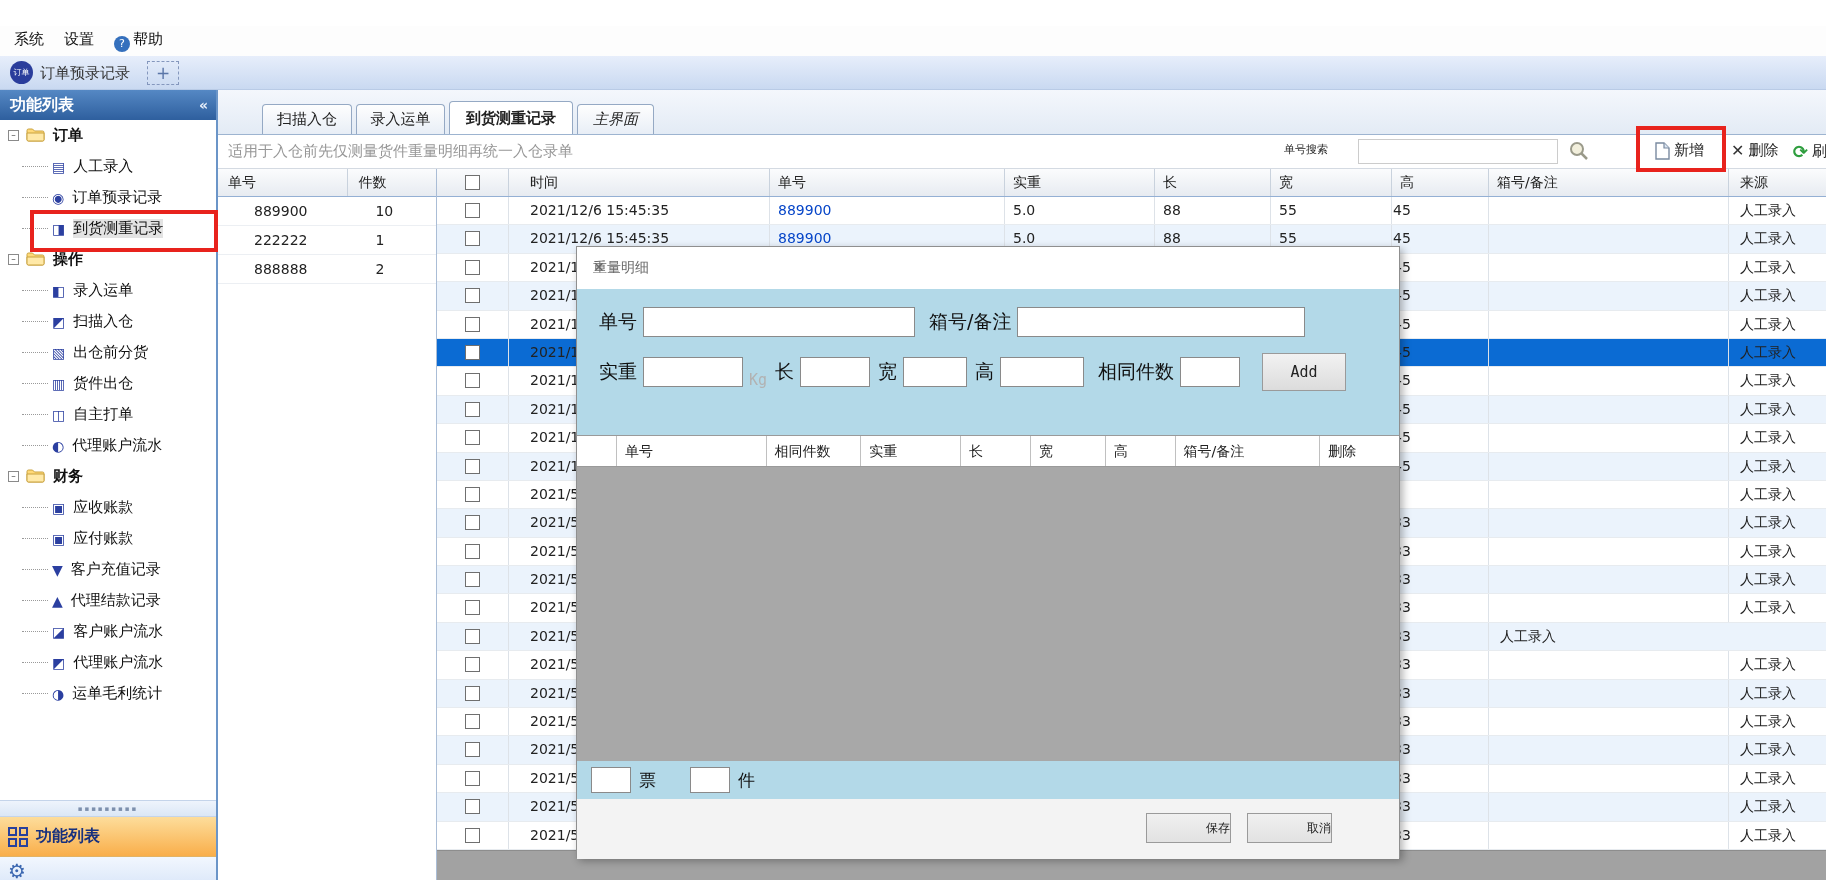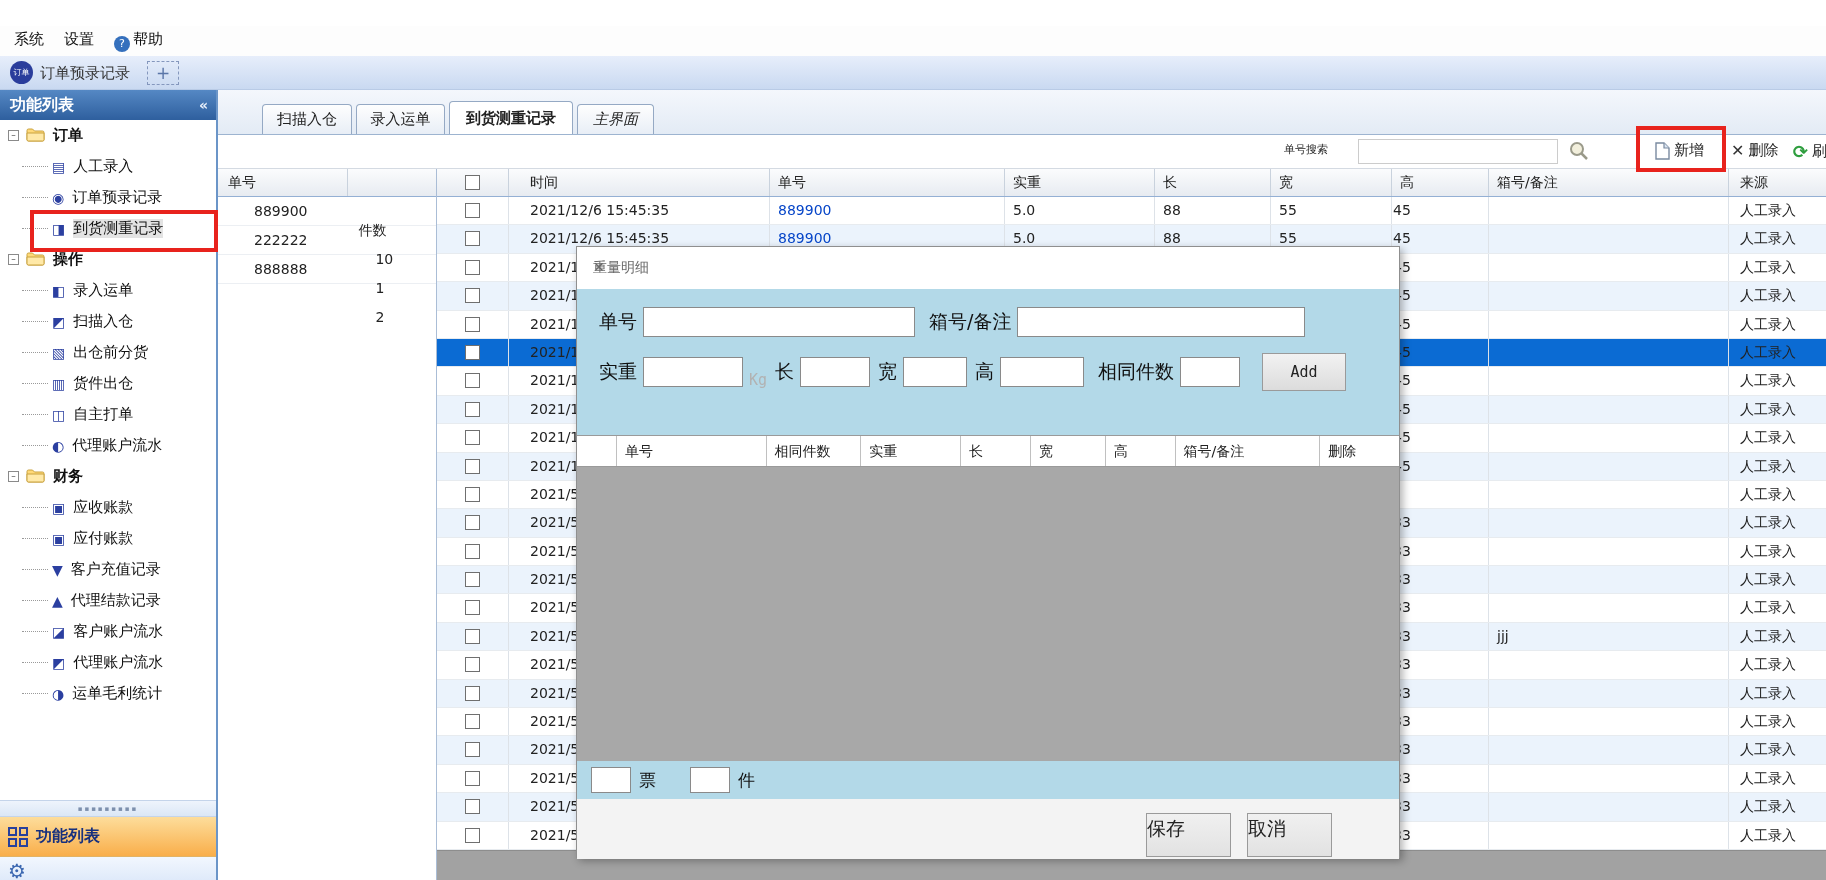--- a/index.html
+++ b/index.html
@@ -75,21 +75,21 @@
   .btn-del{left:1513px;}
   .btn-ref{left:1575px;}
   .xico{color:#333;font-size:16px;font-weight:bold;}
   .refico{color:#2e9e3e;font-size:18px;font-weight:bold;}
 
   
   .summary{position:absolute;left:0;top:79px;width:219px;height:711px;background:#fff;border-right:1px solid #aabdd6;}
   .shead{display:flex;height:28px;background:linear-gradient(#fbfcfd,#e7ebf1);border-bottom:1px solid #94b0d4;}
   .shead div{font-size:14px;padding:5px 0 0 10px;border-right:1px solid #c9d2dd;}
   .sc-no{width:131px;}
-  .sc-cnt{width:88px;border-right:none!important;margin-top:48px;}
+  .sc-cnt{width:88px;border-right:none!important;}
   .srow{display:flex;height:29px;border-bottom:1px solid #eceff3;}
   .srow div{font-size:14px;padding-top:6px;}
   .srow .sc-no{padding-left:36px;}
   .srow .sc-cnt{padding-left:27px;}
 
   
   .grid{position:absolute;left:219px;top:79px;width:1389px;height:711px;background:#fff;}
   .ghead{display:flex;height:28px;background:linear-gradient(#fbfcfd,#e7ebf1);border-bottom:1px solid #94b0d4;}
   .ghead div{font-size:14px;padding-top:5px;border-right:1px solid #c9d2dd;}
   .grow{display:flex;height:28.4px;border-bottom:1px solid #e7ebef;}
@@ -128,22 +128,22 @@
   .m-lhead{position:absolute;left:0;top:188px;width:100%;height:32px;background:#fff;border-top:1px solid #9a9a9a;
            border-bottom:1px solid #9a9a9a;display:flex;}
   .m-lhead div{font-size:14px;padding:7px 0 0 8px;border-right:1px solid #c0c0c0;overflow:hidden;white-space:nowrap;}
   .m0{width:40px;} .m1{width:150px;} .m2{width:95px;} .m3{width:100px;} .m4{width:70px;}
   .m5{width:75px;} .m6{width:70px;} .m7{width:145px;} .m8{width:79px;border-right:none!important;}
   .m-body{position:absolute;left:0;top:220px;width:100%;height:294px;background:#a8a8a8;}
   .m-bluefoot{position:absolute;left:0;top:514px;width:100%;height:38px;background:#b3d9e8;display:flex;align-items:center;padding-left:14px;gap:8px;}
   .m-bluefoot .m-in{width:40px;height:26px;}
   .m-bluefoot .m-lbl{font-size:17px;margin-right:26px;}
   .m-foot{position:absolute;left:0;top:552px;width:100%;height:60px;background:#f3f3f3;}
-  .mbtn{position:absolute;top:14px;width:85px;height:44px;background:linear-gradient(#f0f0f0,#e2e2e2);
-        border:1px solid #9a9a9a;font-size:19px;text-align:left;line-height:28px;}
+  .mbtn{position:absolute;top:14px;width:85px;height:30px;background:linear-gradient(#f0f0f0,#e2e2e2);
+        border:1px solid #9a9a9a;font-size:12px;text-align:right;line-height:28px;}
   .mbtn.save{left:569px;} .mbtn.cancel{left:670px;}
 
   
   .redbox{position:absolute;border:4px solid #e8231d;z-index:60;}
   .redbox1{left:30px;top:210px;width:188px;height:42px;}
   .redbox2{left:1636px;top:126px;width:90px;height:46px;}
 </style>
 </head>
 <body>
 
@@ -357,20 +357,21 @@
 
   <div class="content">
     <div class="tabsrow" id="tabsrow">
         <span class="tab" style="left: 44px; width: 90px;">扫描入仓</span>
         <span class="tab" style="left: 138px; width: 89px;">录入运单</span>
         <span class="tab active" style="left: 231px; width: 124px;">到货测重记录</span>
         <span class="tab" style="left: 359px; width: 77px; font-style: italic;">主界面</span>
       </div>
 
     <div class="inforow">
+      <span class="hint">适用于入仓前先仅测量货件重量明细再统一入仓录单</span>
       <span class="search-label">单号搜索</span>
       <span class="search-input"></span>
       <span class="search-ico">
         <svg width="22" height="22" viewBox="0 0 22 22">
             <circle cx="9" cy="9" r="6" fill="#f2efdc" stroke="#9a9a8a" stroke-width="2"></circle>
             <line x1="13.5" y1="13.5" x2="19" y2="19" stroke="#9a9a8a" stroke-width="2.5"></line>
           </svg>
       </span>
       <span class="tbtn btn-new">
         <svg width="15" height="18" viewBox="0 0 15 18">
@@ -589,21 +590,20 @@
             <div class="c-src">人工录入</div>
           </div>
           <div class="grow alt">
             <div class="c-sel"><span class="cb"></span></div>
             <div class="c-time">2021/5/</div>
             <div class="c-no"></div>
             <div class="c-wt"></div>
             <div class="c-len"></div>
             <div class="c-wid"></div>
             <div class="c-hei">33</div>
-            <div class="c-note">jjj</div>
             <div class="c-src">人工录入</div>
           </div>
           <div class="grow">
             <div class="c-sel"><span class="cb"></span></div>
             <div class="c-time">2021/5/</div>
             <div class="c-no"></div>
             <div class="c-wt"></div>
             <div class="c-len"></div>
             <div class="c-wid"></div>
             <div class="c-hei">33</div>

